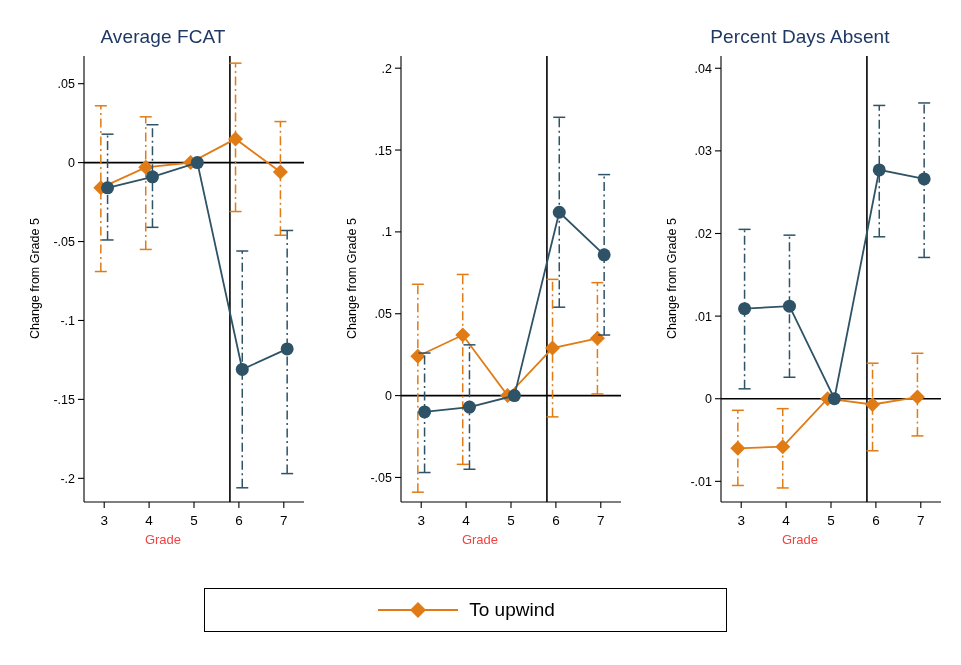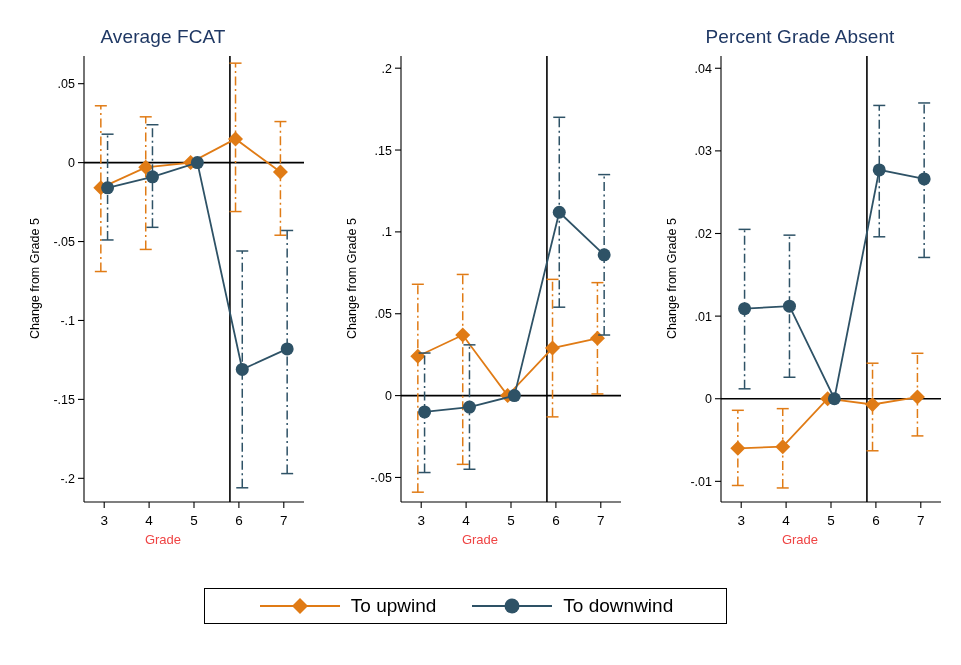--- a/index.html
+++ b/index.html
@@ -59,21 +59,21 @@
     color: #ef4444;
     text-align: center;
     width: 100%;
     left: 0;
   }
   #legend {
     position: absolute;
     left: 204px;
     top: 588px;
     width: 523px;
-    height: 36px;
+    height: 44px;
     border: 1.6px solid #000;
     background: #fff;
     box-sizing: border-box;
   }
   #legend .legend-inner {
     display: flex;
     align-items: center;
     justify-content: center;
     height: 100%;
     gap: 34px;
@@ -228,21 +228,21 @@
         <circle cx="144.46938775510205" cy="397.05185185185184" r="6.5" fill="#2E5266"></circle>
         <circle cx="189.36734693877554" cy="385.5925925925926" r="6.5" fill="#2E5266"></circle>
         <circle cx="234.26530612244898" cy="202.24444444444447" r="6.5" fill="#2E5266"></circle>
         <circle cx="279.1632653061224" cy="244.80740740740742" r="6.5" fill="#2E5266"></circle>
       </svg>
   <div class="axis-label-y" style="left: 20px; top: 329px;">Change from Grade 5</div>
       <div class="axis-label-x" style="top: 522px;">Grade</div>
     </div>
 
   <div class="panel" id="panel-2">
-    <div class="panel-title">Percent Grade Absent</div>
+    <div class="panel-title">Percent Days Absent</div>
     <svg class="plot-svg" width="310" height="560">
         <line x1="76" y1="46" x2="76" y2="492" stroke="#000" stroke-width="1.1"></line>
         <line x1="76" y1="492" x2="296" y2="492" stroke="#000" stroke-width="1.1"></line>
         <line x1="70" y1="471.3457943925234" x2="76" y2="471.3457943925234" stroke="#000" stroke-width="1.1"></line>
         <text x="67" y="475.8457943925234" text-anchor="end" font-size="12.5" fill="#000">-.01</text>
         <line x1="70" y1="388.7289719626168" x2="76" y2="388.7289719626168" stroke="#000" stroke-width="1.1"></line>
         <text x="67" y="393.2289719626168" text-anchor="end" font-size="12.5" fill="#000">0</text>
         <line x1="70" y1="306.1121495327103" x2="76" y2="306.1121495327103" stroke="#000" stroke-width="1.1"></line>
         <text x="67" y="310.6121495327103" text-anchor="end" font-size="12.5" fill="#000">.01</text>
         <line x1="70" y1="223.49532710280374" x2="76" y2="223.49532710280374" stroke="#000" stroke-width="1.1"></line>
@@ -306,23 +306,16 @@
 
   <div id="legend">
     <div class="legend-inner">
       <div class="legend-entry">
         <svg width="84" height="22">
           <line x1="2" y1="11" x2="82" y2="11" stroke="#E07B15" stroke-width="2.2"></line>
           <polygon points="42,3 50,11 42,19 34,11" fill="#E07B15"></polygon>
         </svg>
         <span class="legend-text">To upwind</span>
       </div>
-      <div class="legend-entry">
-        <svg width="84" height="22">
-          <line x1="2" y1="11" x2="82" y2="11" stroke="#2E5266" stroke-width="2.2"></line>
-          <circle cx="42" cy="11" r="7.5" fill="#2E5266"></circle>
-        </svg>
-        <span class="legend-text">To downwind</span>
-      </div>
     </div>
   </div>
 
 </div>
 
 </body></html>

